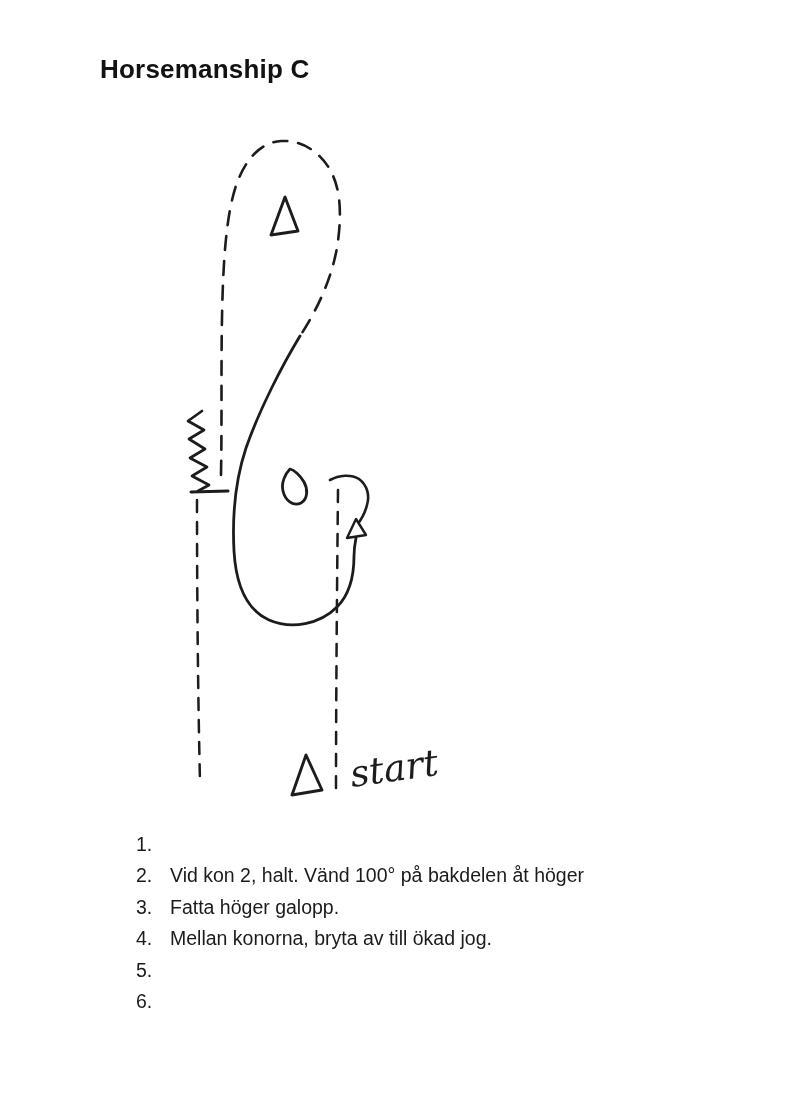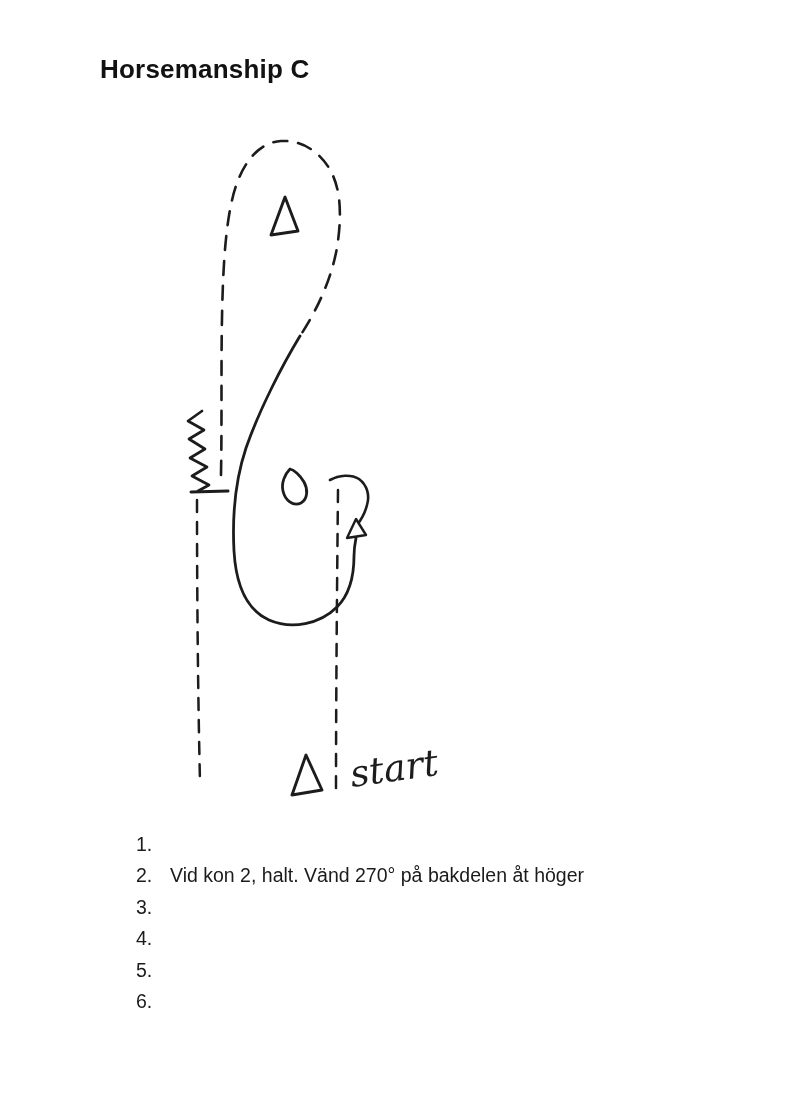--- a/index.html
+++ b/index.html
@@ -92,27 +92,29 @@
 
     <text class="start-label" x="352" y="789" transform="rotate(-8 352 789)">start</text>
   </svg>
 
   <div class="instructions">
     <div class="instr-row">
       <span class="instr-num">1.</span>
     </div>
     <div class="instr-row">
       <span class="instr-num">2.</span>
-      <span class="instr-text">Vid kon 2, halt. Vänd 270° på bakdelen åt höger</span>
+      <span class="instr-text">Vid kon 2, halt. Vänd 100° på bakdelen åt höger</span>
     </div>
     <div class="instr-row">
       <span class="instr-num">3.</span>
+      <span class="instr-text">Fatta höger galopp.</span>
     </div>
     <div class="instr-row">
       <span class="instr-num">4.</span>
+      <span class="instr-text">Mellan konorna, bryta av till ökad jog.</span>
     </div>
     <div class="instr-row">
       <span class="instr-num">5.</span>
     </div>
     <div class="instr-row">
       <span class="instr-num">6.</span>
     </div>
   </div>
 
 </div>

